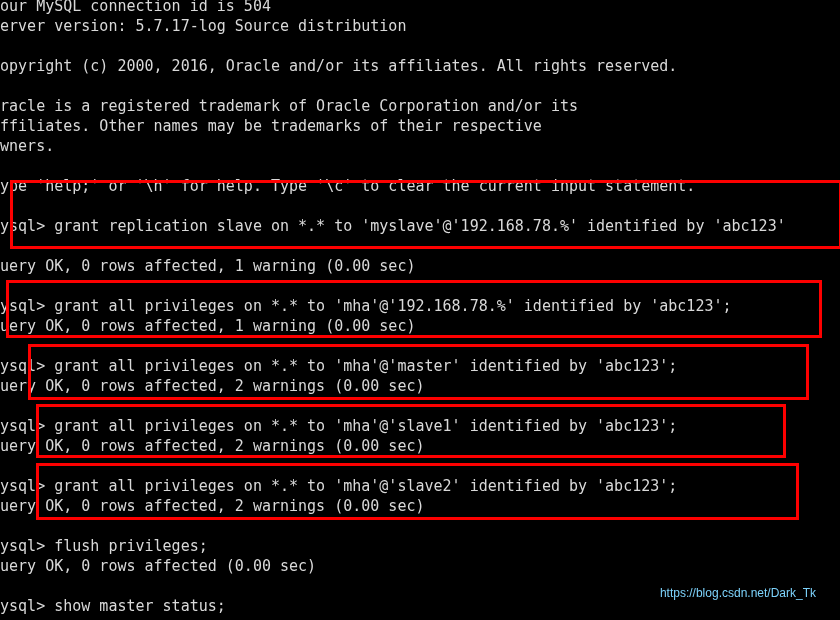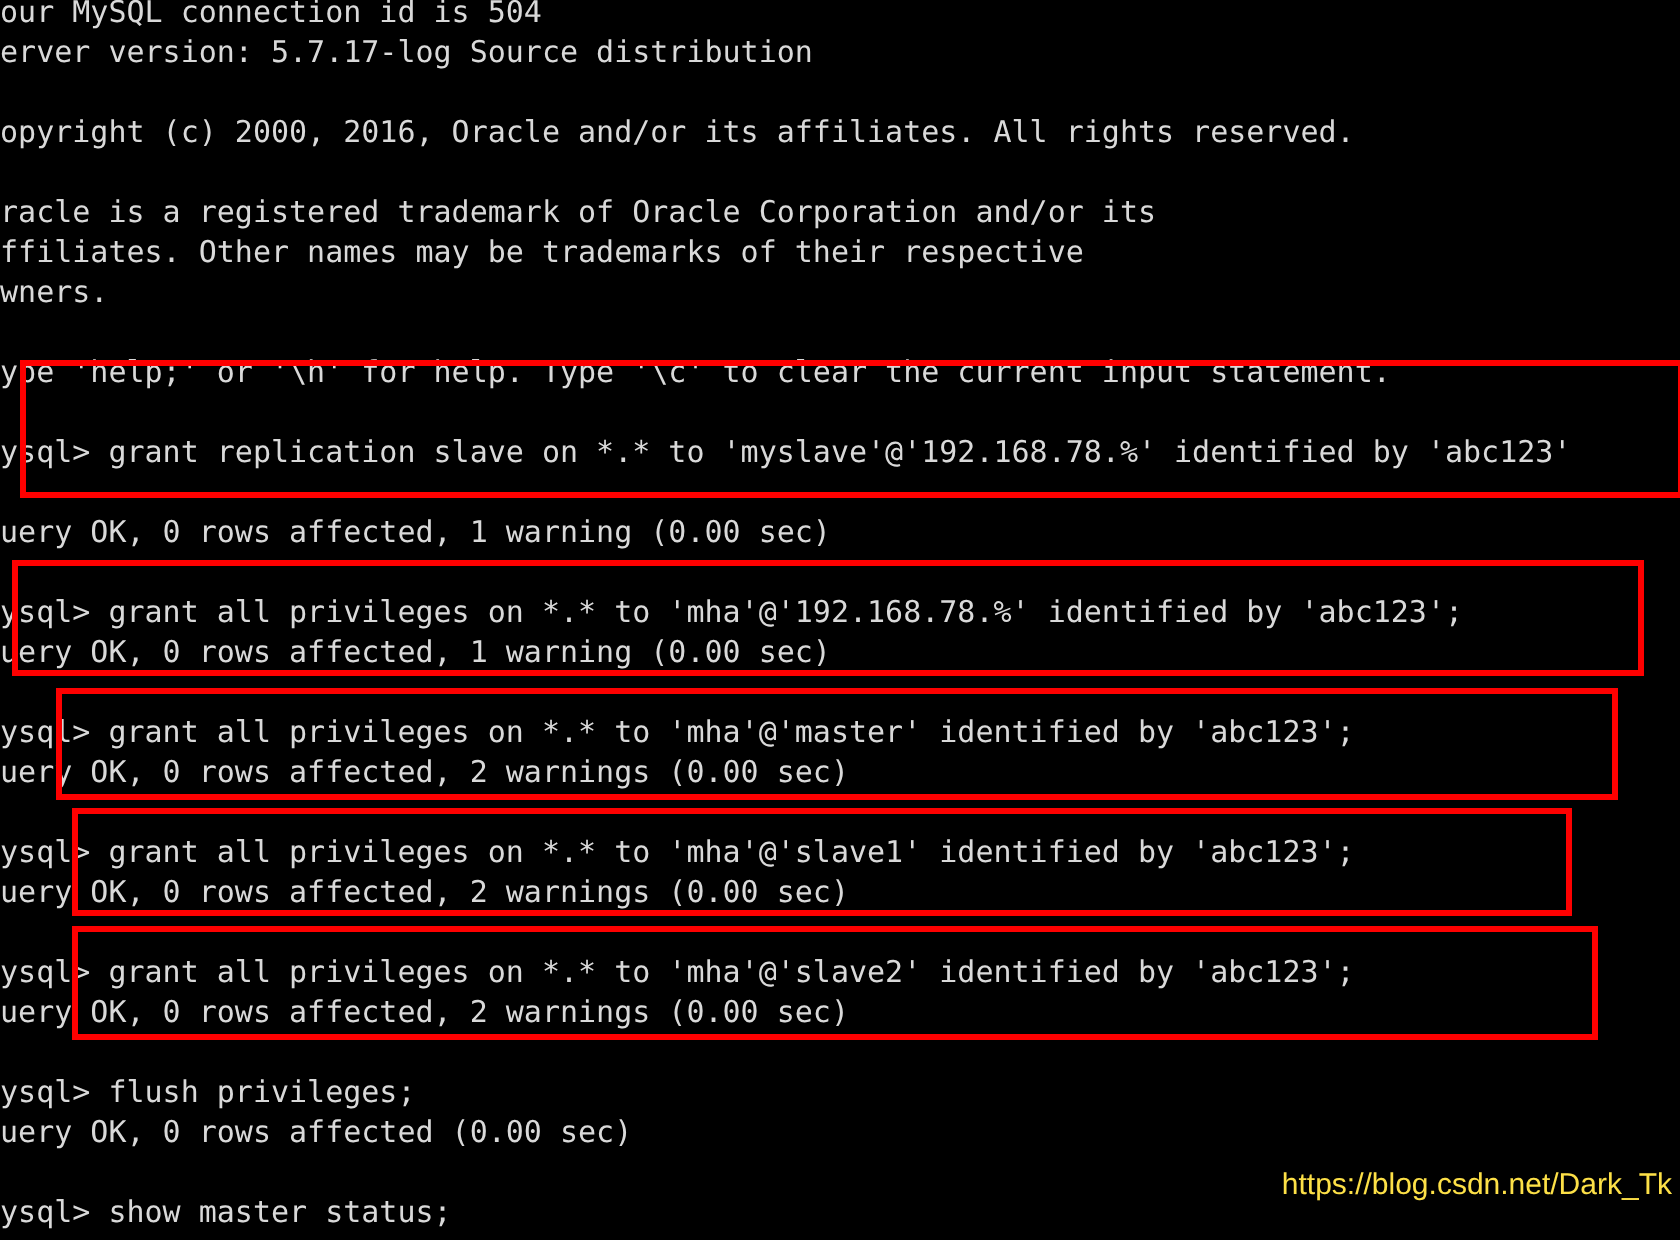--- a/index.html
+++ b/index.html
@@ -40,25 +40,25 @@
     position: absolute;
     border: 3px solid #fe0000;
     box-sizing: border-box;
     pointer-events: none;
     background: transparent;
   }
 
   
   #watermark {
     position: absolute;
-    right: 4px;
+    right: 24px;
     bottom: 17px;
     font-family: "Liberation Sans", "DejaVu Sans", sans-serif;
-    font-size: 15px;
-    color: #fde047;
+    font-size: 12px;
+    color: #7dd3fc;
     letter-spacing: 0px;
     white-space: pre;
   }
 </style>
 </head>
 <body>
 
 <div id="terminal">
 
   <div id="lines"><div class="ln">Your MySQL connection id is 504</div><div class="ln">Server version: 5.7.17-log Source distribution</div><div class="ln blank"></div><div class="ln">Copyright (c) 2000, 2016, Oracle and/or its affiliates. All rights reserved.</div><div class="ln blank"></div><div class="ln">Oracle is a registered trademark of Oracle Corporation and/or its</div><div class="ln">affiliates. Other names may be trademarks of their respective</div><div class="ln">owners.</div><div class="ln blank"></div><div class="ln">Type 'help;' or '\h' for help. Type '\c' to clear the current input statement.</div><div class="ln blank"></div><div class="ln">mysql&gt; grant replication slave on *.* to 'myslave'@'192.168.78.%' identified by 'abc123'</div><div class="ln">;</div><div class="ln">Query OK, 0 rows affected, 1 warning (0.00 sec)</div><div class="ln blank"></div><div class="ln">mysql&gt; grant all privileges on *.* to 'mha'@'192.168.78.%' identified by 'abc123';</div><div class="ln">Query OK, 0 rows affected, 1 warning (0.00 sec)</div><div class="ln blank"></div><div class="ln">mysql&gt; grant all privileges on *.* to 'mha'@'master' identified by 'abc123';</div><div class="ln">Query OK, 0 rows affected, 2 warnings (0.00 sec)</div><div class="ln blank"></div><div class="ln">mysql&gt; grant all privileges on *.* to 'mha'@'slave1' identified by 'abc123';</div><div class="ln">Query OK, 0 rows affected, 2 warnings (0.00 sec)</div><div class="ln blank"></div><div class="ln">mysql&gt; grant all privileges on *.* to 'mha'@'slave2' identified by 'abc123';</div><div class="ln">Query OK, 0 rows affected, 2 warnings (0.00 sec)</div><div class="ln blank"></div><div class="ln">mysql&gt; flush privileges;</div><div class="ln">Query OK, 0 rows affected (0.00 sec)</div><div class="ln blank"></div><div class="ln">mysql&gt; show master status;</div><div class="ln">+------------------+----------+--------------+------------------+-------------------+</div></div>

